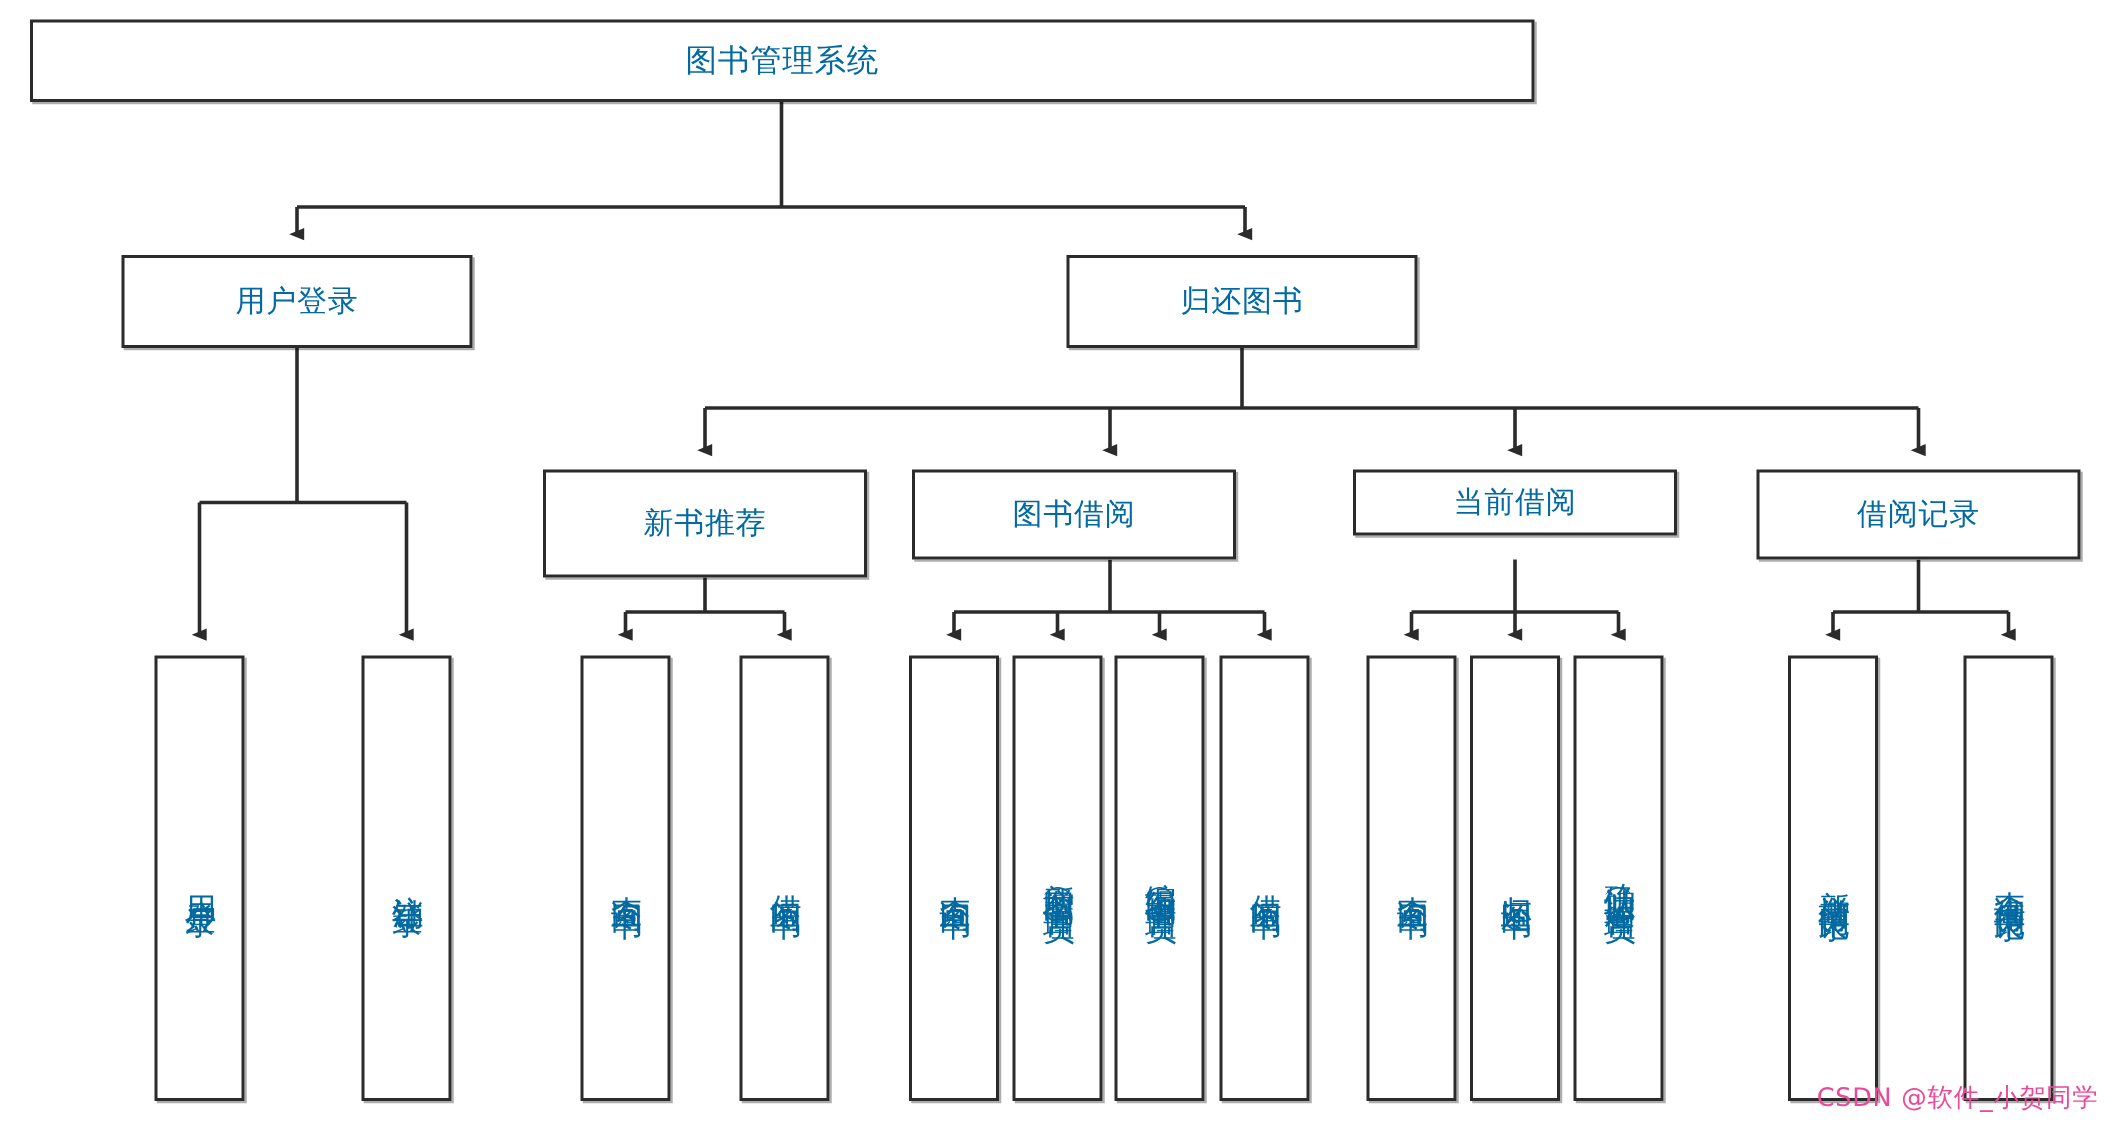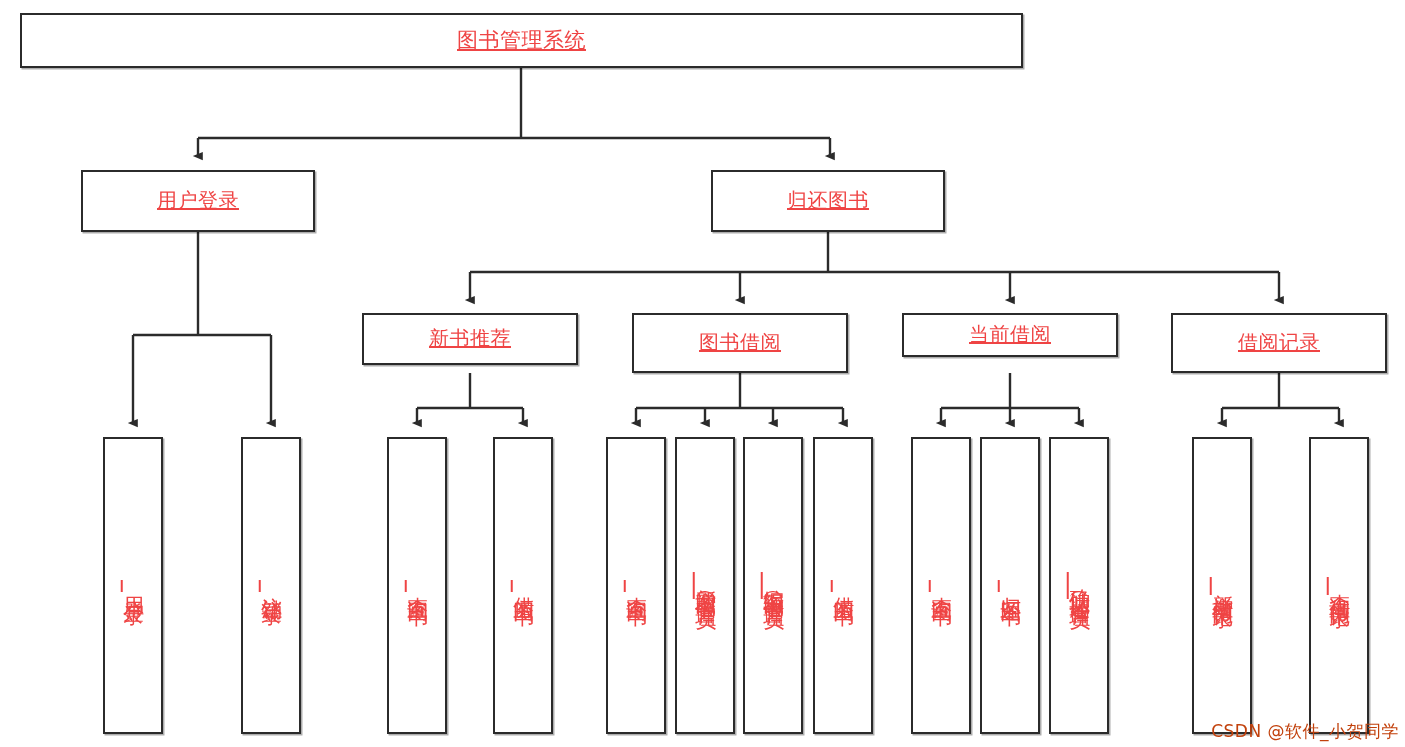--- a/index.html
+++ b/index.html
@@ -15,40 +15,39 @@
   .node{
     position:absolute;box-sizing:border-box;
     background:#ffffff;
     border:2px solid #2b2b2b;
     box-shadow:1.5px 1.5px 0 0 rgba(0,0,0,0.32);
     display:flex;align-items:center;justify-content:center;
     text-align:center;
   }
   .node .lbl{
     display:block;line-height:1.18;letter-spacing:.5px;
-    color:#ef4444;
-    text-decoration:underline;
+    color:#0369a1;
   }
   .node.h .lbl{font-size:20px;}
   .node.root .lbl{font-size:21px;}
 
   
   .node.v{align-items:center;justify-content:center;}
   .node.v .lbl{
     writing-mode:vertical-rl;
     text-orientation:upright;
     font-size:21px;
     line-height:1.12;
     letter-spacing:3px;
     white-space:nowrap;
   }
 
   .watermark{
     position:absolute;right:6px;bottom:4px;
-    font-size:17px;color:#c2410c;
+    font-size:17px;color:#ec4899;
     letter-spacing:.5px;white-space:nowrap;
     pointer-events:none;user-select:none;
   }
 </style>
 </head>
 <body>
 
 <div id="canvas">
 
   <svg id="wires" viewBox="0 0 1405 747" xmlns="http://www.w3.org/2000/svg">
@@ -106,25 +105,25 @@
   </div>
 
   <div class="node h" style="left:81px;top:170px;width:234px;height:62px;">
     <span class="lbl">用户登录</span>
   </div>
 
   <div class="node h" style="left:711px;top:170px;width:234px;height:62px;">
     <span class="lbl">归还图书</span>
   </div>
 
-  <div class="node h" style="left:362px;top:313px;width:216px;height:52px;">
+  <div class="node h" style="left:362px;top:313px;width:216px;height:72px;">
     <span class="lbl">新书推荐</span>
   </div>
 
-  <div class="node h" style="left:632px;top:313px;width:216px;height:60px;">
+  <div class="node h" style="left:608px;top:313px;width:216px;height:60px;">
     <span class="lbl">图书借阅</span>
   </div>
 
   <div class="node h" style="left:902px;top:313px;width:216px;height:44px;">
     <span class="lbl">当前借阅</span>
   </div>
 
   <div class="node h" style="left:1171px;top:313px;width:216px;height:60px;">
     <span class="lbl">借阅记录</span>
   </div>

